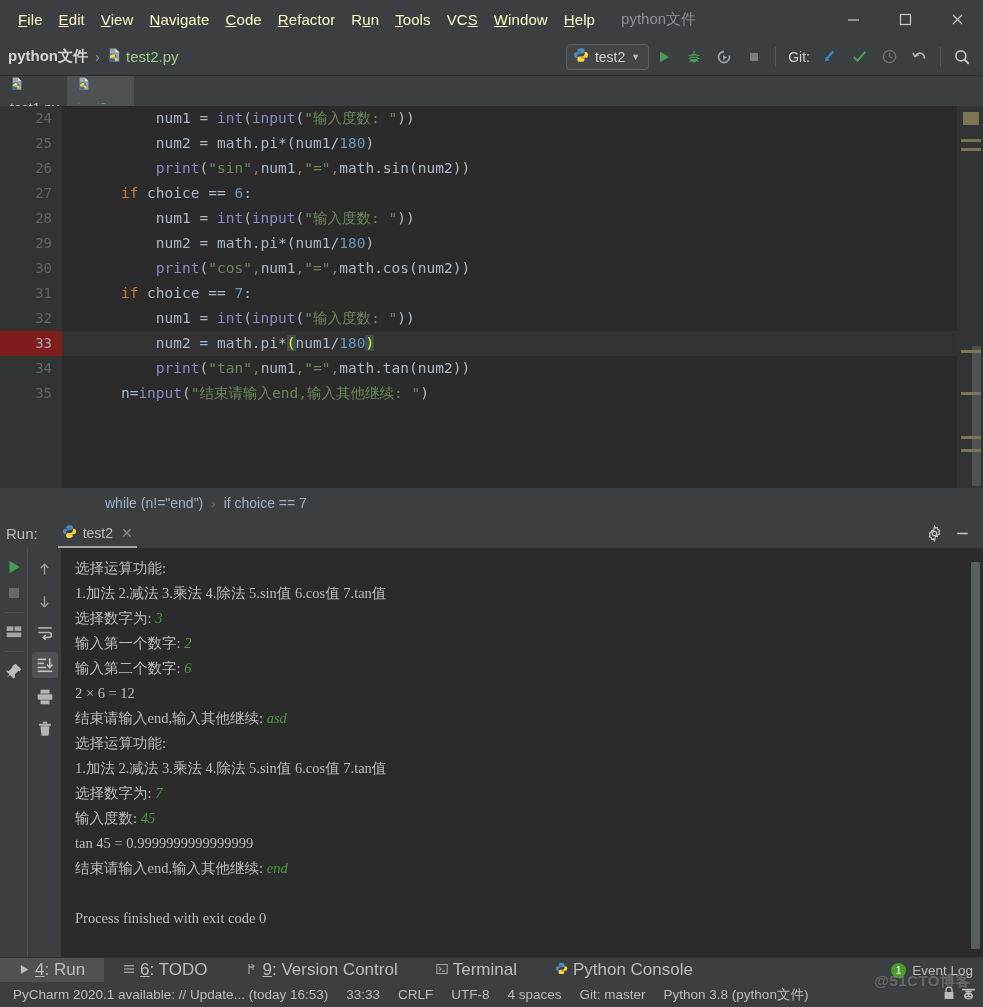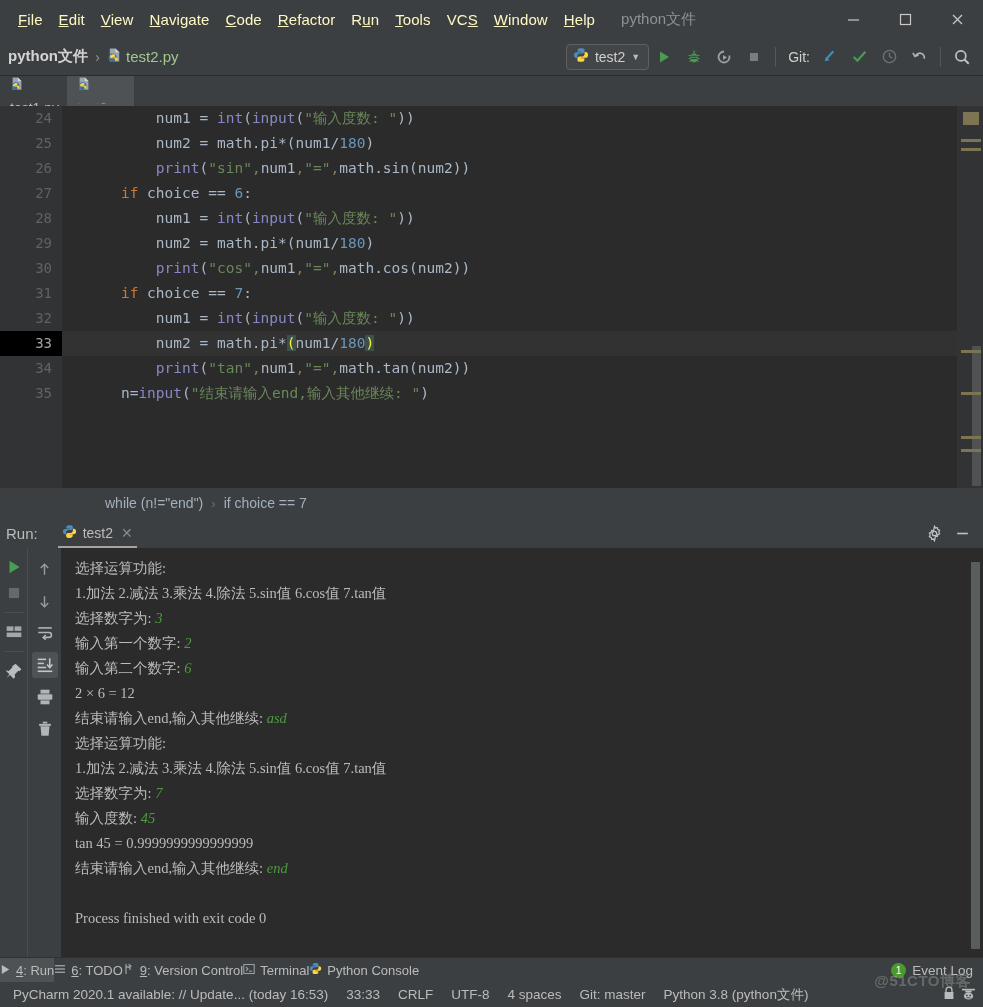--- a/index.html
+++ b/index.html
@@ -75,21 +75,21 @@
   }
   .gutter {
     width: 62px; background: #313335; flex: 0 0 62px; position: relative;
     padding-top: 0;
   }
   .ln {
     height: 25px; line-height: 25px; text-align: right; padding-right: 10px;
     color: #606366; font-size: 14px; font-family: "DejaVu Sans Mono", monospace;
   }
   .ln.current { color: #a4a3a3; }
-  .ln.current-bg { background: #000000; }
+  .ln.current-bg { background: #7f1d1d; }
   .foldcol { position: absolute; left: 62px; top: 0; width: 18px; height: 100%; background: #2b2b2b; }
   .fold-line { position: absolute; left: 8px; width: 1px; background: #555759; }
   .fold-mark { position: absolute; left: 1px; width: 15px; height: 15px; }
 
   .code {
     flex: 1; position: relative; background: #2b2b2b; overflow: hidden;
     font-family: "DejaVu Sans Mono", monospace; font-size: 14.5px;
   }
   .cl {
     height: 25px; line-height: 25px; white-space: pre; padding-left: 24px;
@@ -160,22 +160,22 @@
   .con-scroll {
     position: absolute; right: 3px; width: 9px; background: #5a5d5e; border-radius: 1px;
   }
 
   
   .twbar {
     height: 25px; background: #3c3f41; display: flex; align-items: center;
     flex: 0 0 25px; border-top: 1px solid #2f3132; position: relative;
   }
   .twitem {
-    display: flex; align-items: center; gap: 5px; padding: 0 0; height: 25px;
-    color: #bbbbbb; font-size: 13px; justify-content: center;
+    display: flex; align-items: center; gap: 5px; padding: 0 19px; height: 25px;
+    color: #bbbbbb; font-size: 17px; justify-content: center;
   }
   .twitem.active { background: #4e5254; }
   .twitem u { text-decoration: underline; }
   .tw-right { margin-left: auto; display: flex; align-items: center; gap: 6px; padding-right: 10px; }
   .badge {
     width: 15px; height: 15px; border-radius: 50%; background: #4a9b2e; color: #fff;
     font-size: 10.5px; display: flex; align-items: center; justify-content: center;
   }
 
   

